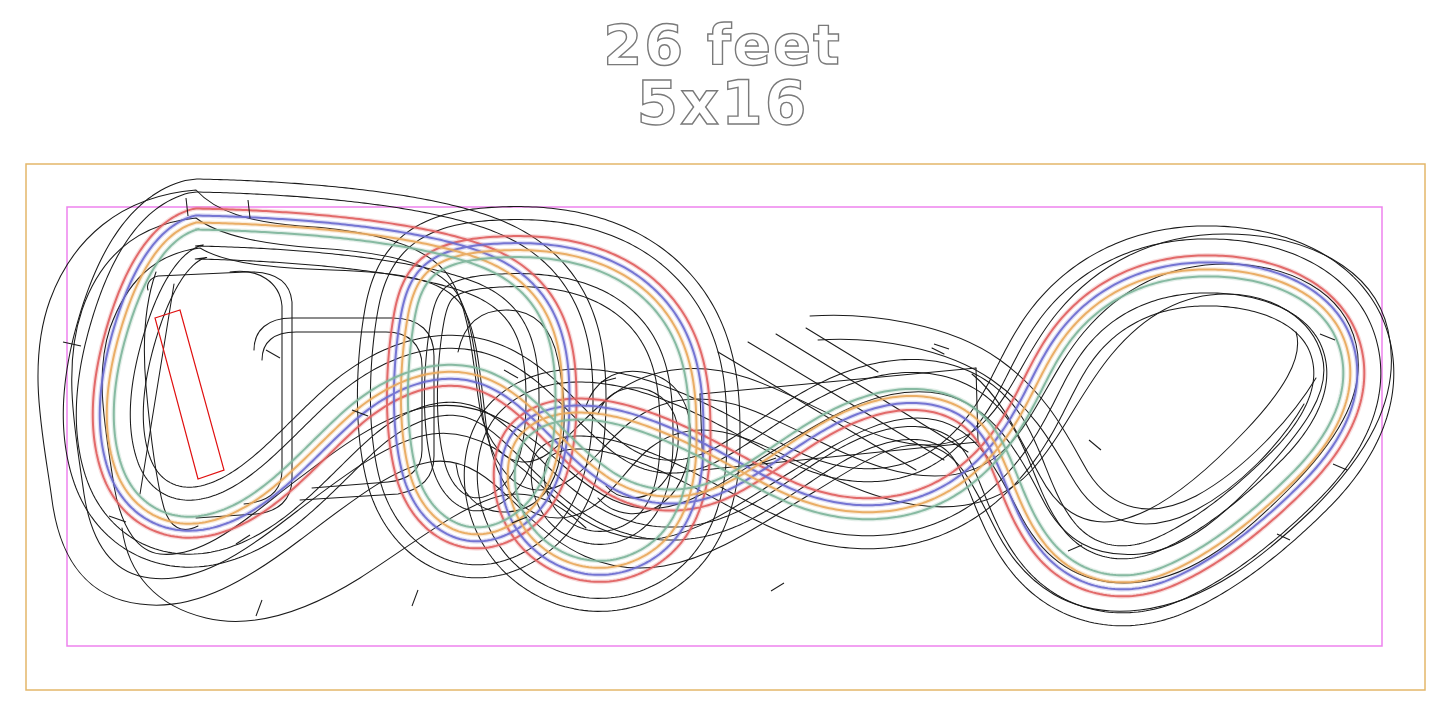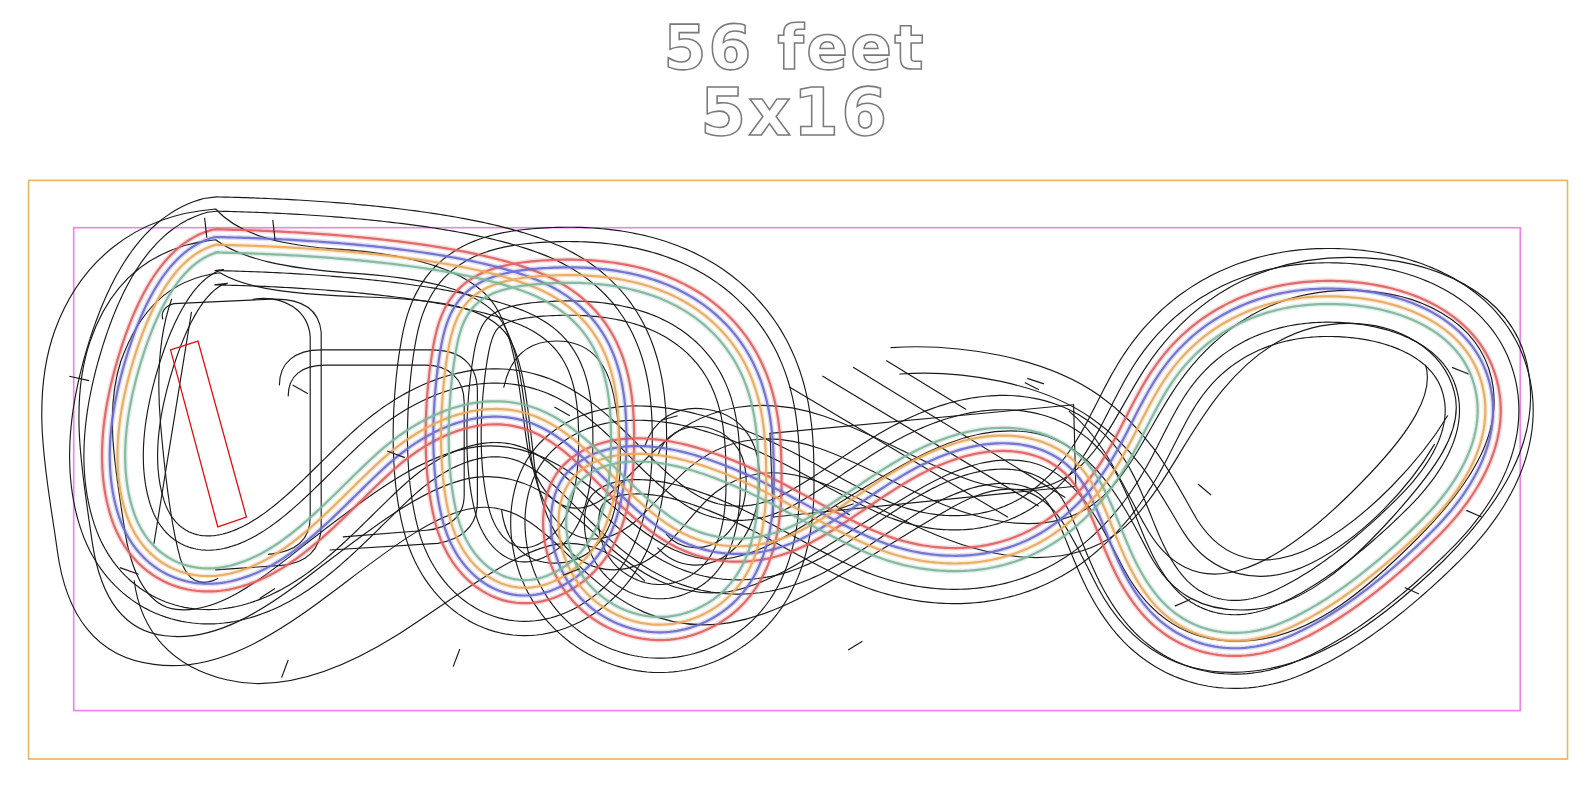--- a/index.html
+++ b/index.html
@@ -53,21 +53,21 @@
   .bound-outer { fill: none; stroke-width: 1.5; }
   .bound-inner { fill: none; stroke-width: 1.5; }
   .pitbox { fill: none; stroke-width: 1.2; }
 </style>
 </head>
 <body>
 
 <div id="canvas">
 
   <div id="title-block">
-    <span class="title-line" id="title-main">56 feet</span>
+    <span class="title-line" id="title-main">26 feet</span>
     <span class="title-line" id="title-sub">5x16</span>
   </div>
 
   <svg id="track-svg" viewBox="0 0 1445 715">
 
     <rect id="frame-outer" class="bound-outer" x="26" y="164" width="1399" height="526" stroke="#e3b76a"></rect>
 
     <rect id="frame-inner" class="bound-inner" x="67" y="207" width="1315" height="439" stroke="#ee82ee"></rect>
 
     <g id="walls-group">

